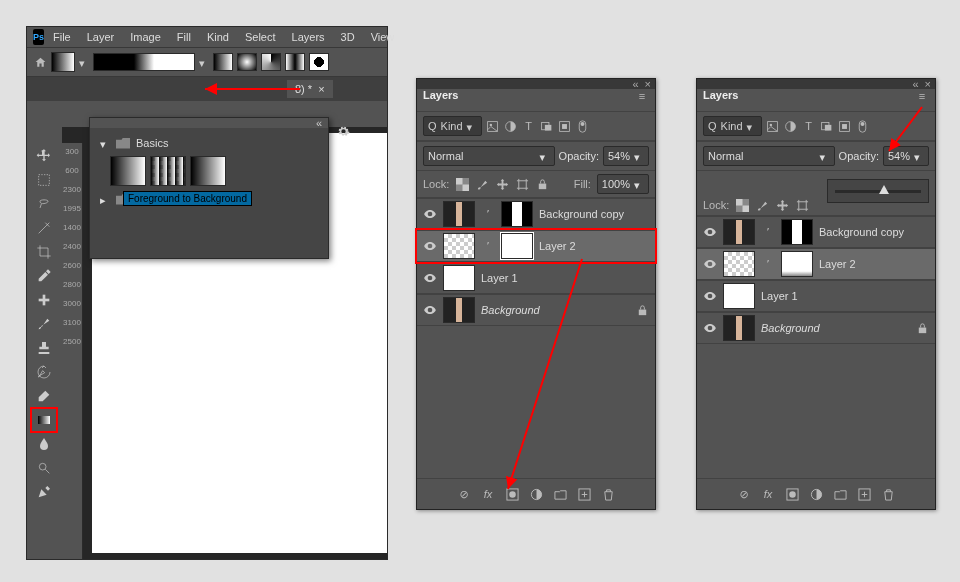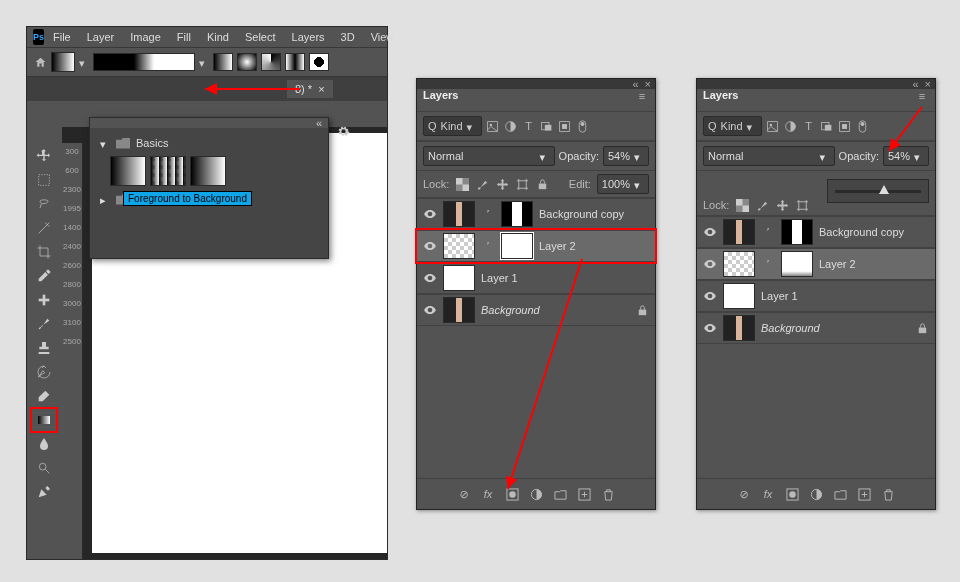--- a/index.html
+++ b/index.html
@@ -22,21 +22,21 @@
   .tool{width:24px;height:22px;display:flex;align-items:center;justify-content:center;color:#ccc;cursor:pointer}
   .tool svg{width:16px;height:16px}
   .tool.selected{outline:2px solid #f00}
   .gradient-popup{position:absolute;left:62px;top:90px;width:238px;height:140px;background:#454545;border:1px solid #2a2a2a;box-shadow:2px 2px 6px rgba(0,0,0,.5);z-index:5}
   .gp-pick{height:10px;background:#535353;display:flex;justify-content:flex-end;align-items:center;padding-right:6px;gap:10px}
   .gp-body{padding:6px 8px}
   .gp-folder-row{display:flex;align-items:center;gap:6px;padding:3px 2px;color:#ddd}
   .gp-folder{width:14px;height:11px;background:#888;clip-path:polygon(0 20%,40% 20%,50% 0,100% 0,100% 100%,0 100%)}
   .gp-thumbs{display:flex;gap:4px;padding:4px 0 4px 12px}
   .gp-thumb{width:34px;height:28px;border:1px solid #2a2a2a}
-  .gp-tip{position:absolute;left:96px;top:164px;background:#0ea5e9;color:#000;border:1px solid #000;padding:1px 4px;font-size:10px;z-index:6}
+  .gp-tip{position:absolute;left:96px;top:164px;background:#0369a1;color:#000;border:1px solid #000;padding:1px 4px;font-size:10px;z-index:6}
   .gear{position:absolute;right:-22px;top:6px}
   
   .layers-panel{width:238px;height:430px;background:#535353;border:1px solid #232323;box-shadow:1px 1px 4px rgba(0,0,0,.4)}
   .lp1{position:absolute;left:416px;top:78px}
   .lp2{position:absolute;left:696px;top:78px}
   .lp-grip{height:10px;background:#383838;display:flex;justify-content:flex-end;align-items:center;gap:6px;padding-right:4px;color:#aaa}
   .lp-tab{height:22px;display:flex;align-items:flex-start;justify-content:space-between;color:#eee;padding:0 6px;font-weight:bold}
   .lp-row{height:28px;display:flex;align-items:center;gap:4px;padding:0 6px;color:#ddd}
   .lp-row.bdr{border-top:1px solid #424242;border-bottom:1px solid #424242}
   .search-box{background:#3a3a3a;border:1px solid #2a2a2a;border-radius:2px;height:18px;display:flex;align-items:center;gap:4px;padding:0 4px;color:#ccc}
@@ -329,21 +329,21 @@
           <rect x="3" y="3" width="8" height="8" fill="none" stroke="currentColor"></rect>
           <path d="M3 1v2M11 1v2M3 13v-2M11 13v-2M1 3h2M1 11h2M13 3h-2M13 11h-2" stroke="currentColor"></path>
         </svg>
       </span>
     <span class="mini-icon">
         <svg viewBox="0 0 14 14">
           <rect x="3" y="6" width="8" height="6" fill="currentColor"></rect>
           <path d="M5 6V4a2 2 0 014 0v2" fill="none" stroke="currentColor"></path>
         </svg>
       </span>
-    <span style="margin-left:auto">Edit:</span>
+    <span style="margin-left:auto">Fill:</span>
     <div class="dd">
         <span>100%</span>
         <span class="chev">▾</span>
       </div>
   </div>
 
   <div class="layer">
     <span class="eye"><svg viewBox="0 0 24 24">
           <path fill="currentColor" d="M12 5c5 0 9 4 10 7-1 3-5 7-10 7S3 15 2 12c1-3 5-7 10-7zm0 3a4 4 0 100 8 4 4 0 000-8z"></path>
         </svg></span>

